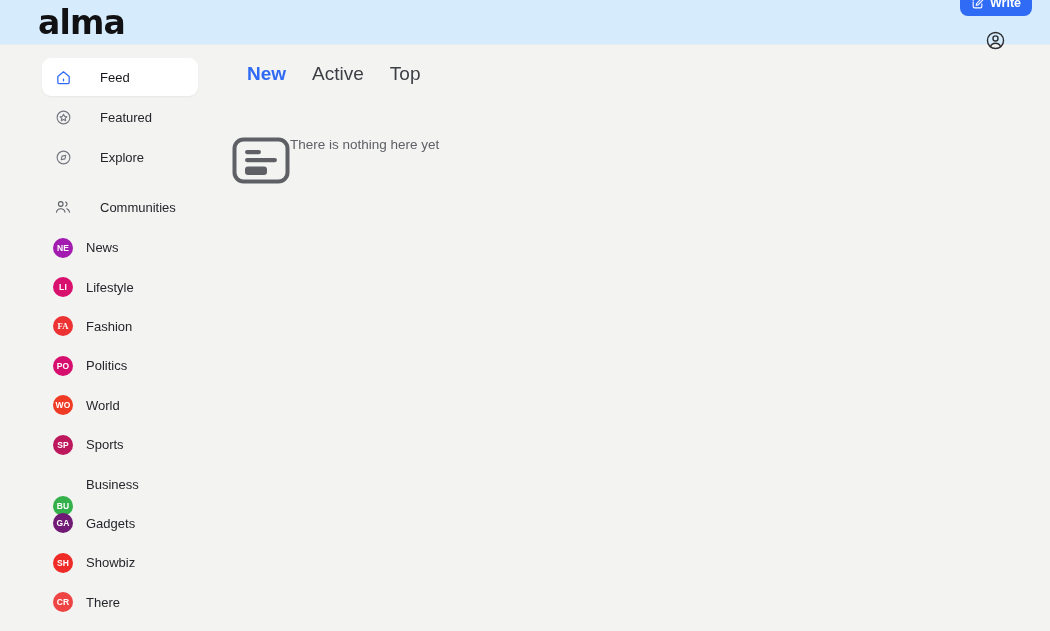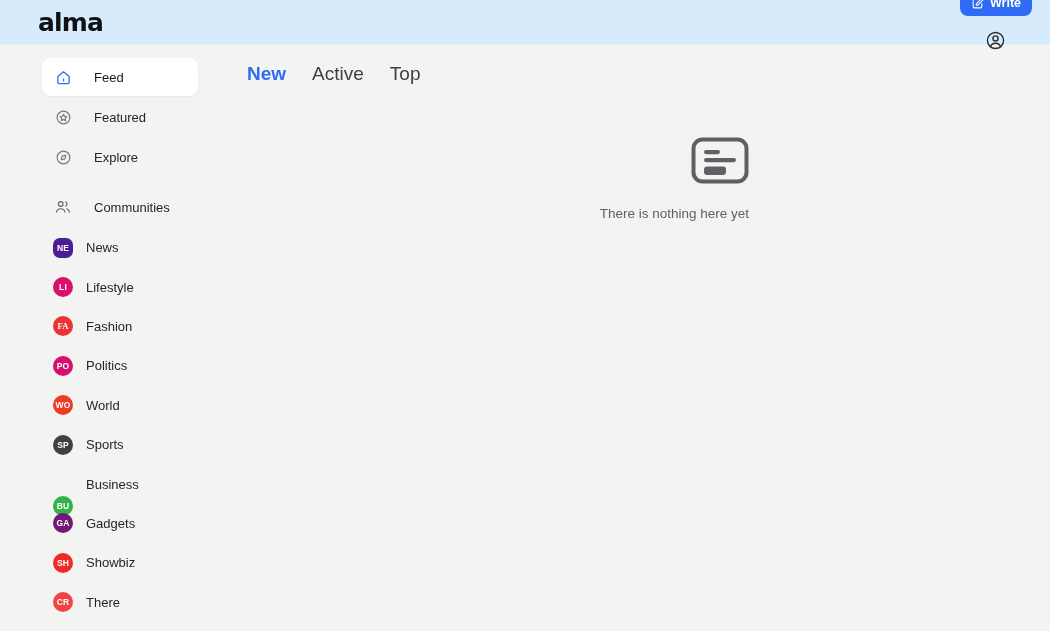--- a/index.html
+++ b/index.html
@@ -15,21 +15,21 @@
   .header {
     height: 45px;
     background: #d6ecfc;
     display: flex;
     align-items: center;
     padding: 0 18px 0 38px;
     border-bottom: 1px solid #e6eef4;
     position: relative;
   }
   .logo {
-    font-size: 25px;
+    font-size: 33px;
     font-weight: 800;
     letter-spacing: -0.8px;
     color: #111113;
     line-height: 1;
     font-family: "DejaVu Sans", sans-serif;
   }
   .header-right {
     margin-left: auto;
     display: flex;
     align-items: center;
@@ -73,21 +73,21 @@
     overflow: hidden;
   }
   .nav-item {
     display: flex;
     align-items: center;
     height: 38px;
     margin: 0 34px 2px 42px;
     padding: 0 0 0 12px;
     border-radius: 9px;
     cursor: pointer;
-    gap: 22px;
+    gap: 28px;
   }
   .nav-item.active {
     background: #ffffff;
     box-shadow: 0 1px 2px rgba(16,24,40,0.05);
   }
   .nav-item.active .nav-label { color: #15161a; }
   .nav-icon {
     width: 18px; height: 18px;
     display: flex; align-items: center; justify-content: center;
     flex: 0 0 18px;
@@ -142,22 +142,22 @@
     padding: 2px 2px;
   }
   .tab.active {
     color: #2f6bf4;
     font-weight: 700;
   }
 
   .empty-state {
     margin-top: 50px;
     display: flex;
-    flex-direction: column;
-    align-items: flex-end;
+    flex-direction: row;
+    align-items: flex-start;
     width: 517px;
   }
   .empty-icon { margin-bottom: 18px; }
   .empty-text {
     font-size: 13.5px;
     color: #5f6066;
   }
 </style>
 </head>
 <body>
@@ -231,41 +231,41 @@
           <circle cx="9" cy="8" r="3.1"></circle>
           <path d="M3.3 19a5.8 5.8 0 0 1 11.4 0"></path>
           <path d="M15.6 5.3a3.1 3.1 0 0 1 0 5.6"></path>
           <path d="M17.1 14.4a5.8 5.8 0 0 1 3.6 4.6"></path>
         </svg>
       </span>
       <span class="nav-label">Communities</span>
     </div>
 
     <div class="topic-item">
-      <span class="badge" style="background: #4c1d95; border-radius: 7px;">NE</span>
+      <span class="badge" style="background: #a21caf;">NE</span>
       <span class="nav-label">News</span>
     </div>
     <div class="topic-item">
       <span class="badge" style="background: rgb(216, 17, 111);">LI</span>
       <span class="nav-label">Lifestyle</span>
     </div>
     <div class="topic-item">
       <span class="badge" style="background: rgb(236, 50, 51); font-family: Liberation Serif, serif;">FA</span>
       <span class="nav-label">Fashion</span>
     </div>
     <div class="topic-item">
       <span class="badge" style="background: rgb(214, 15, 110);">PO</span>
       <span class="nav-label">Politics</span>
     </div>
     <div class="topic-item">
       <span class="badge" style="background: rgb(239, 59, 36);">WO</span>
       <span class="nav-label">World</span>
     </div>
     <div class="topic-item">
-      <span class="badge" style="background: #404040;">SP</span>
+      <span class="badge" style="background: #be185d;">SP</span>
       <span class="nav-label">Sports</span>
     </div>
     <div class="topic-item">
       <span class="badge" style="background: rgb(52, 177, 74); margin-top: 44px;">BU</span>
       <span class="nav-label">Business</span>
     </div>
     <div class="topic-item">
       <span class="badge" style="background: #701a75;">GA</span>
       <span class="nav-label">Gadgets</span>
     </div>

